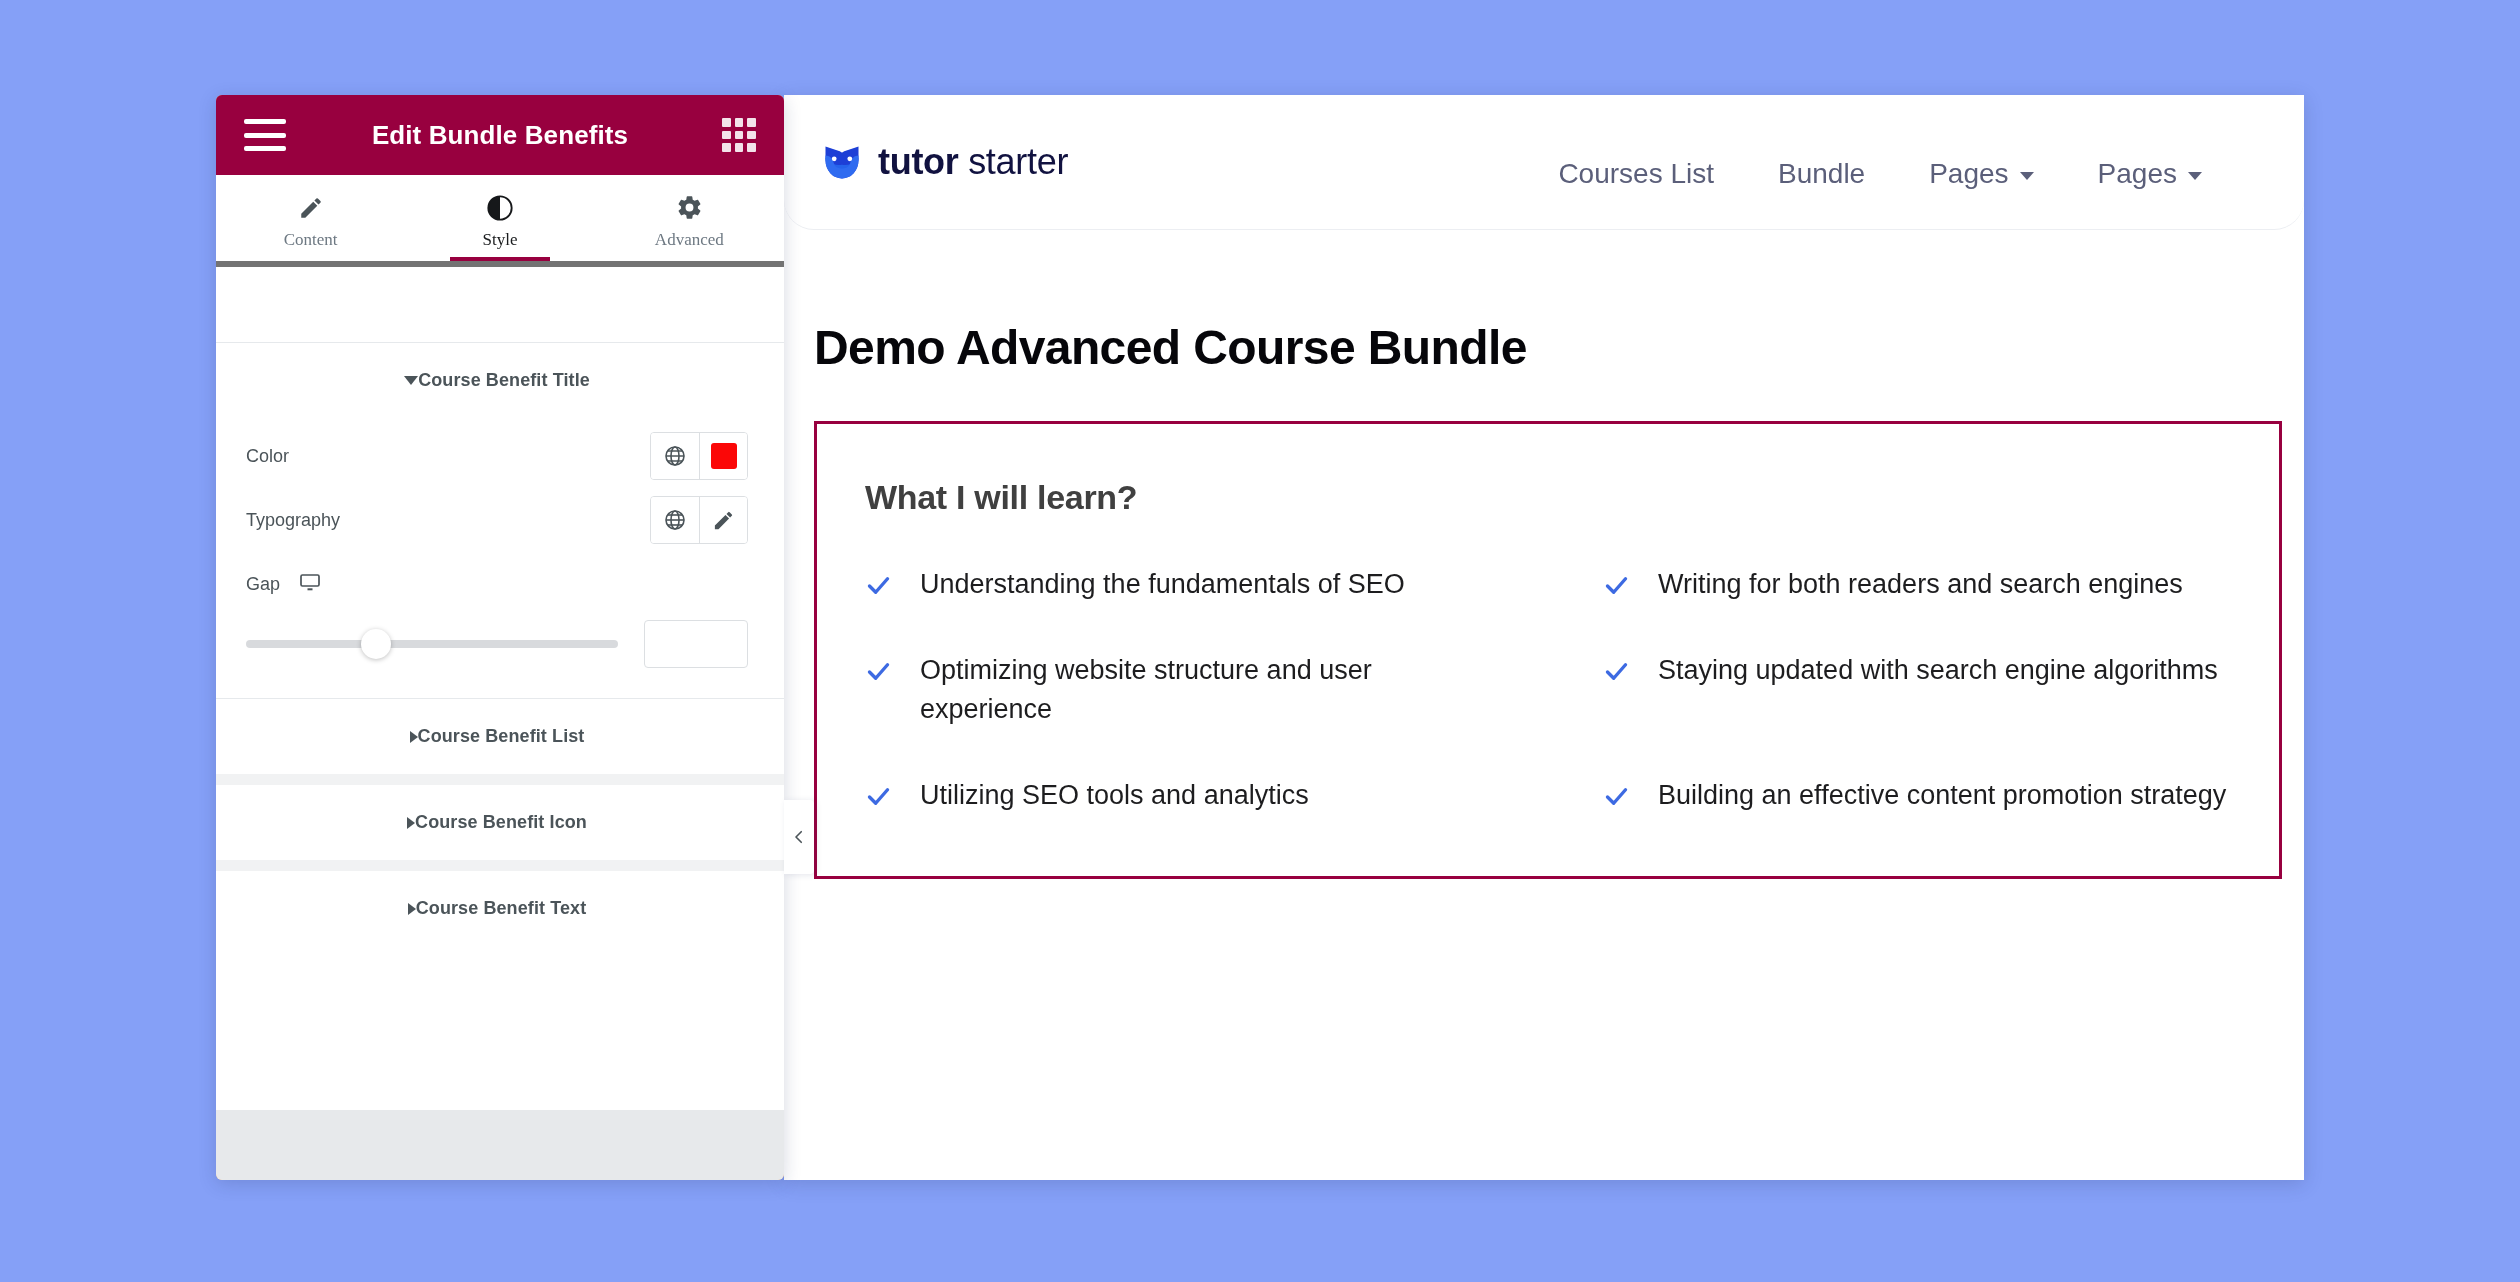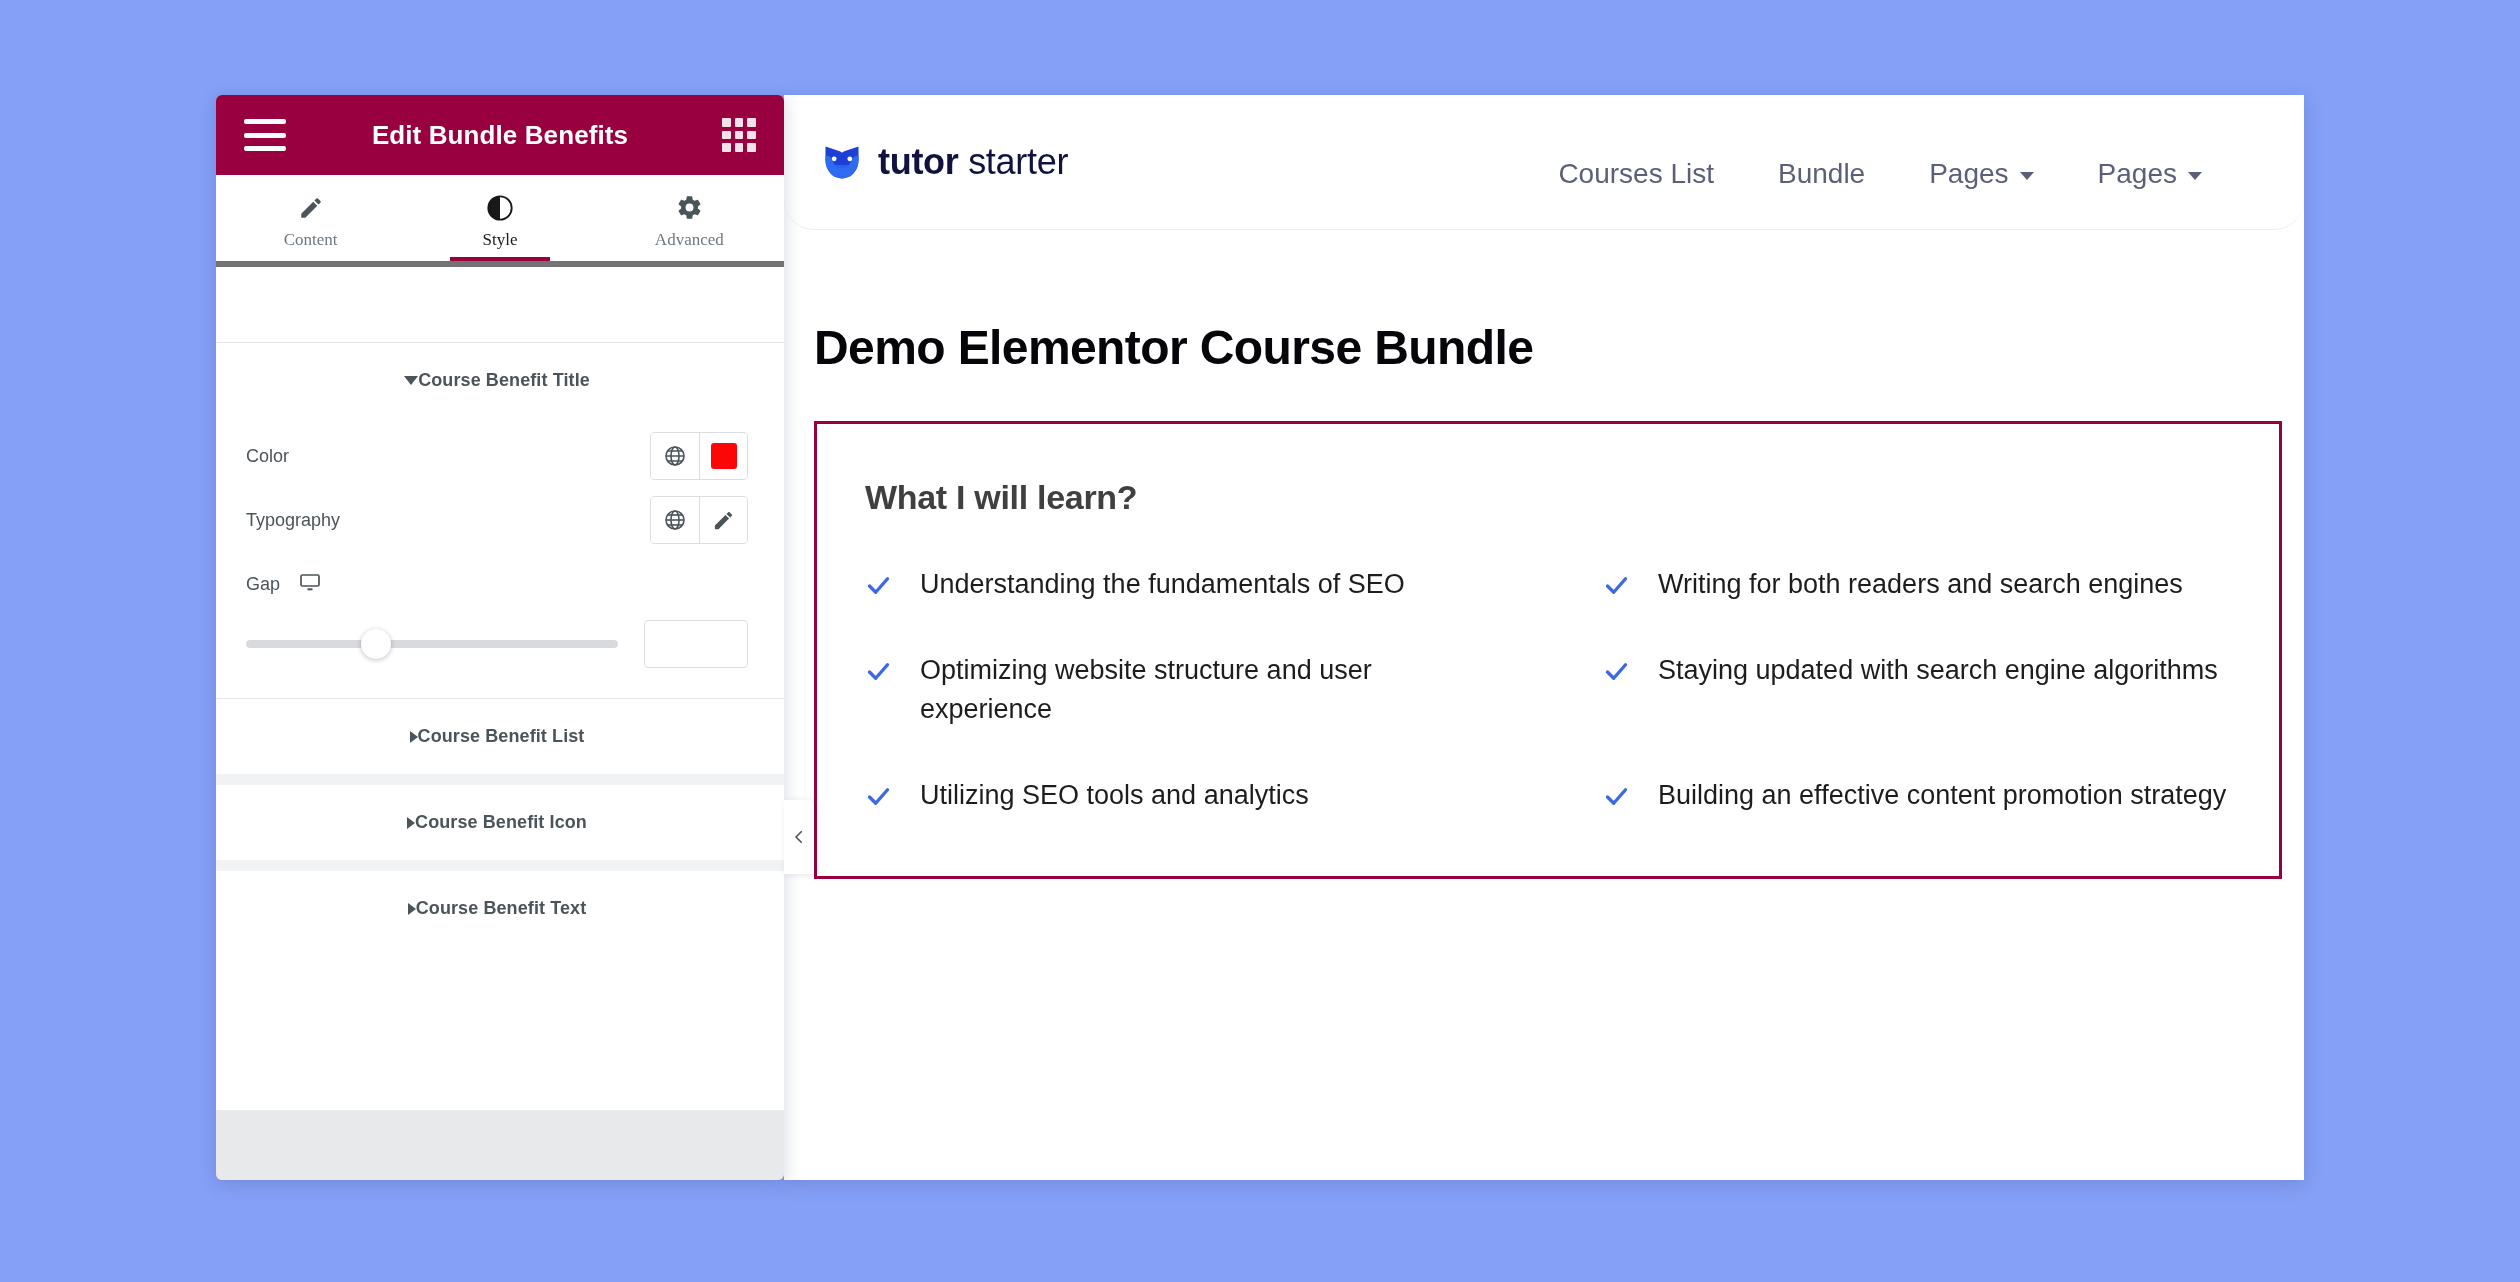--- a/index.html
+++ b/index.html
@@ -381,21 +381,21 @@
           <span class="chev-d"></span>
         </span>
         <span class="nav-item">
           <span>Pages</span>
           <span class="chev-d"></span>
         </span>
       </nav>
     </div>
 
     <div class="site-main">
-      <h1 class="page-title">Demo Elementor Course Bundle</h1>
+      <h1 class="page-title">Demo Advanced Course Bundle</h1>
 
       <div class="benefits-widget" style="border-color: rgb(152, 0, 63);">
         <div class="benefits-title" style="color: #404040;">What I will learn?</div>
 
         <div class="benefits-grid">
 
           <div class="benefit-item">
             <span class="check-ico">
               <svg width="27" height="27" viewBox="0 0 24 24" fill="none" stroke="#3d6ae2" stroke-width="3" stroke-linecap="round" stroke-linejoin="round">
                   <polyline points="4 12.5 9.5 18 20 6"></polyline>

